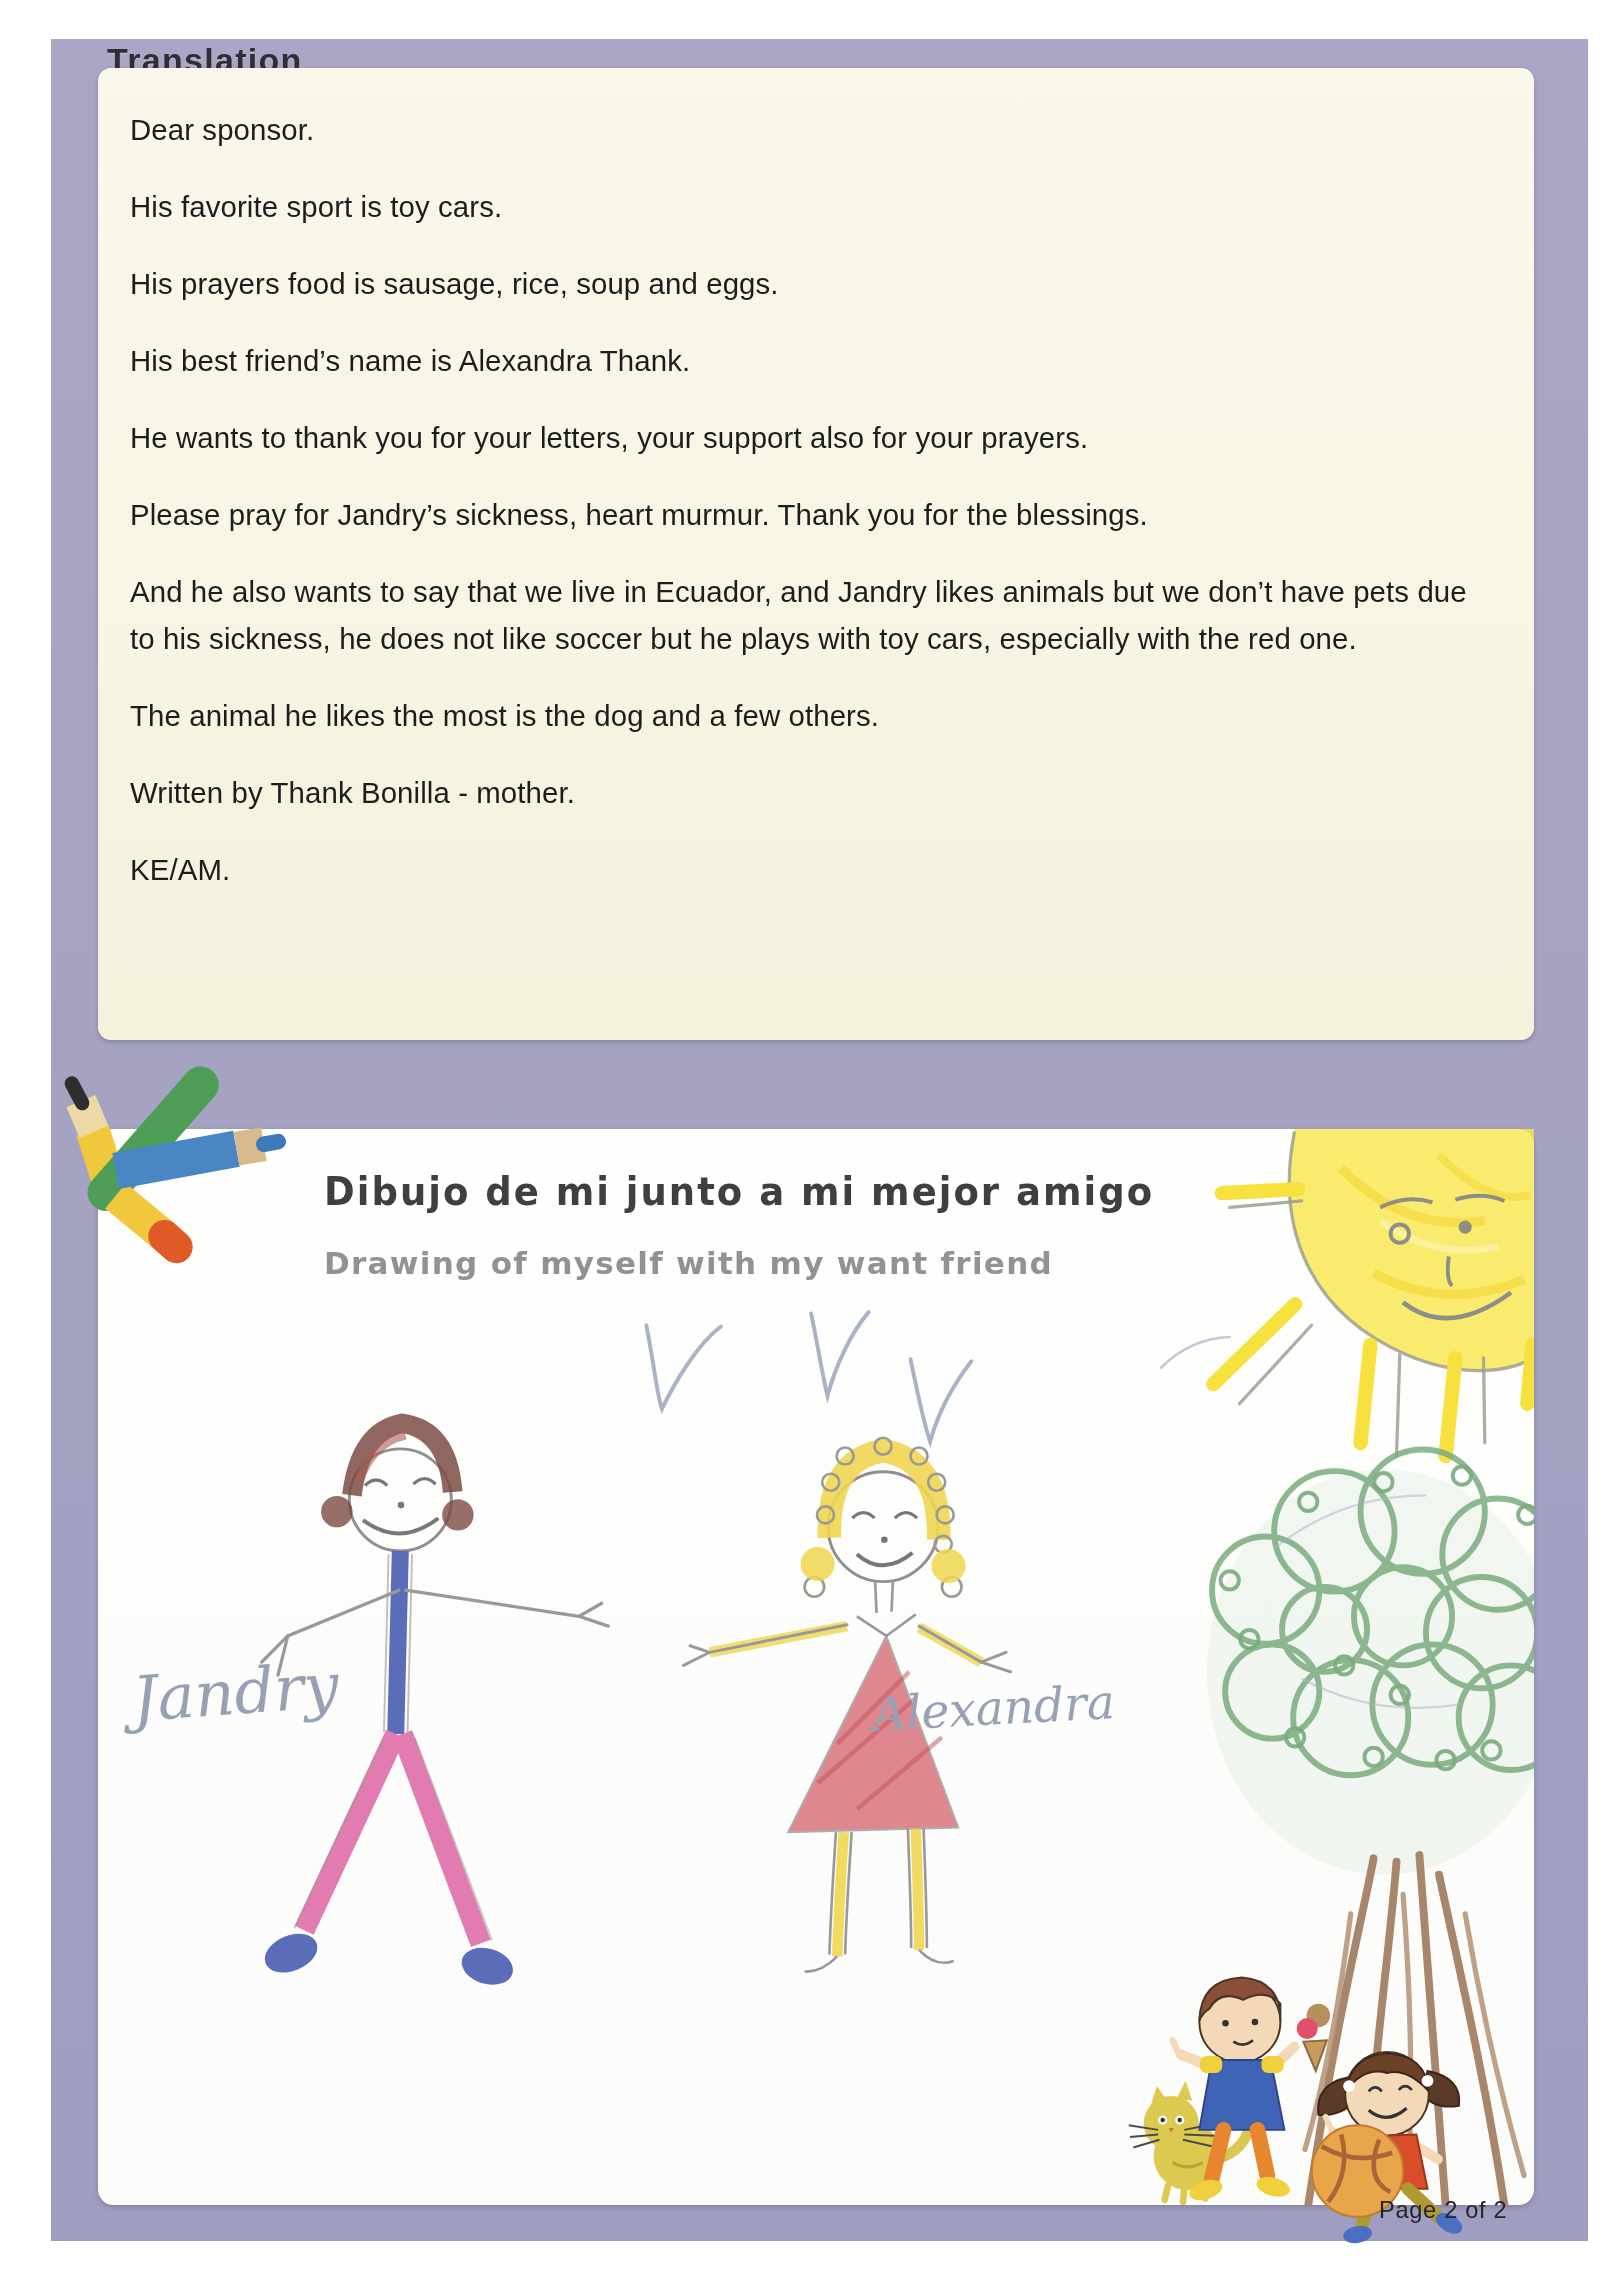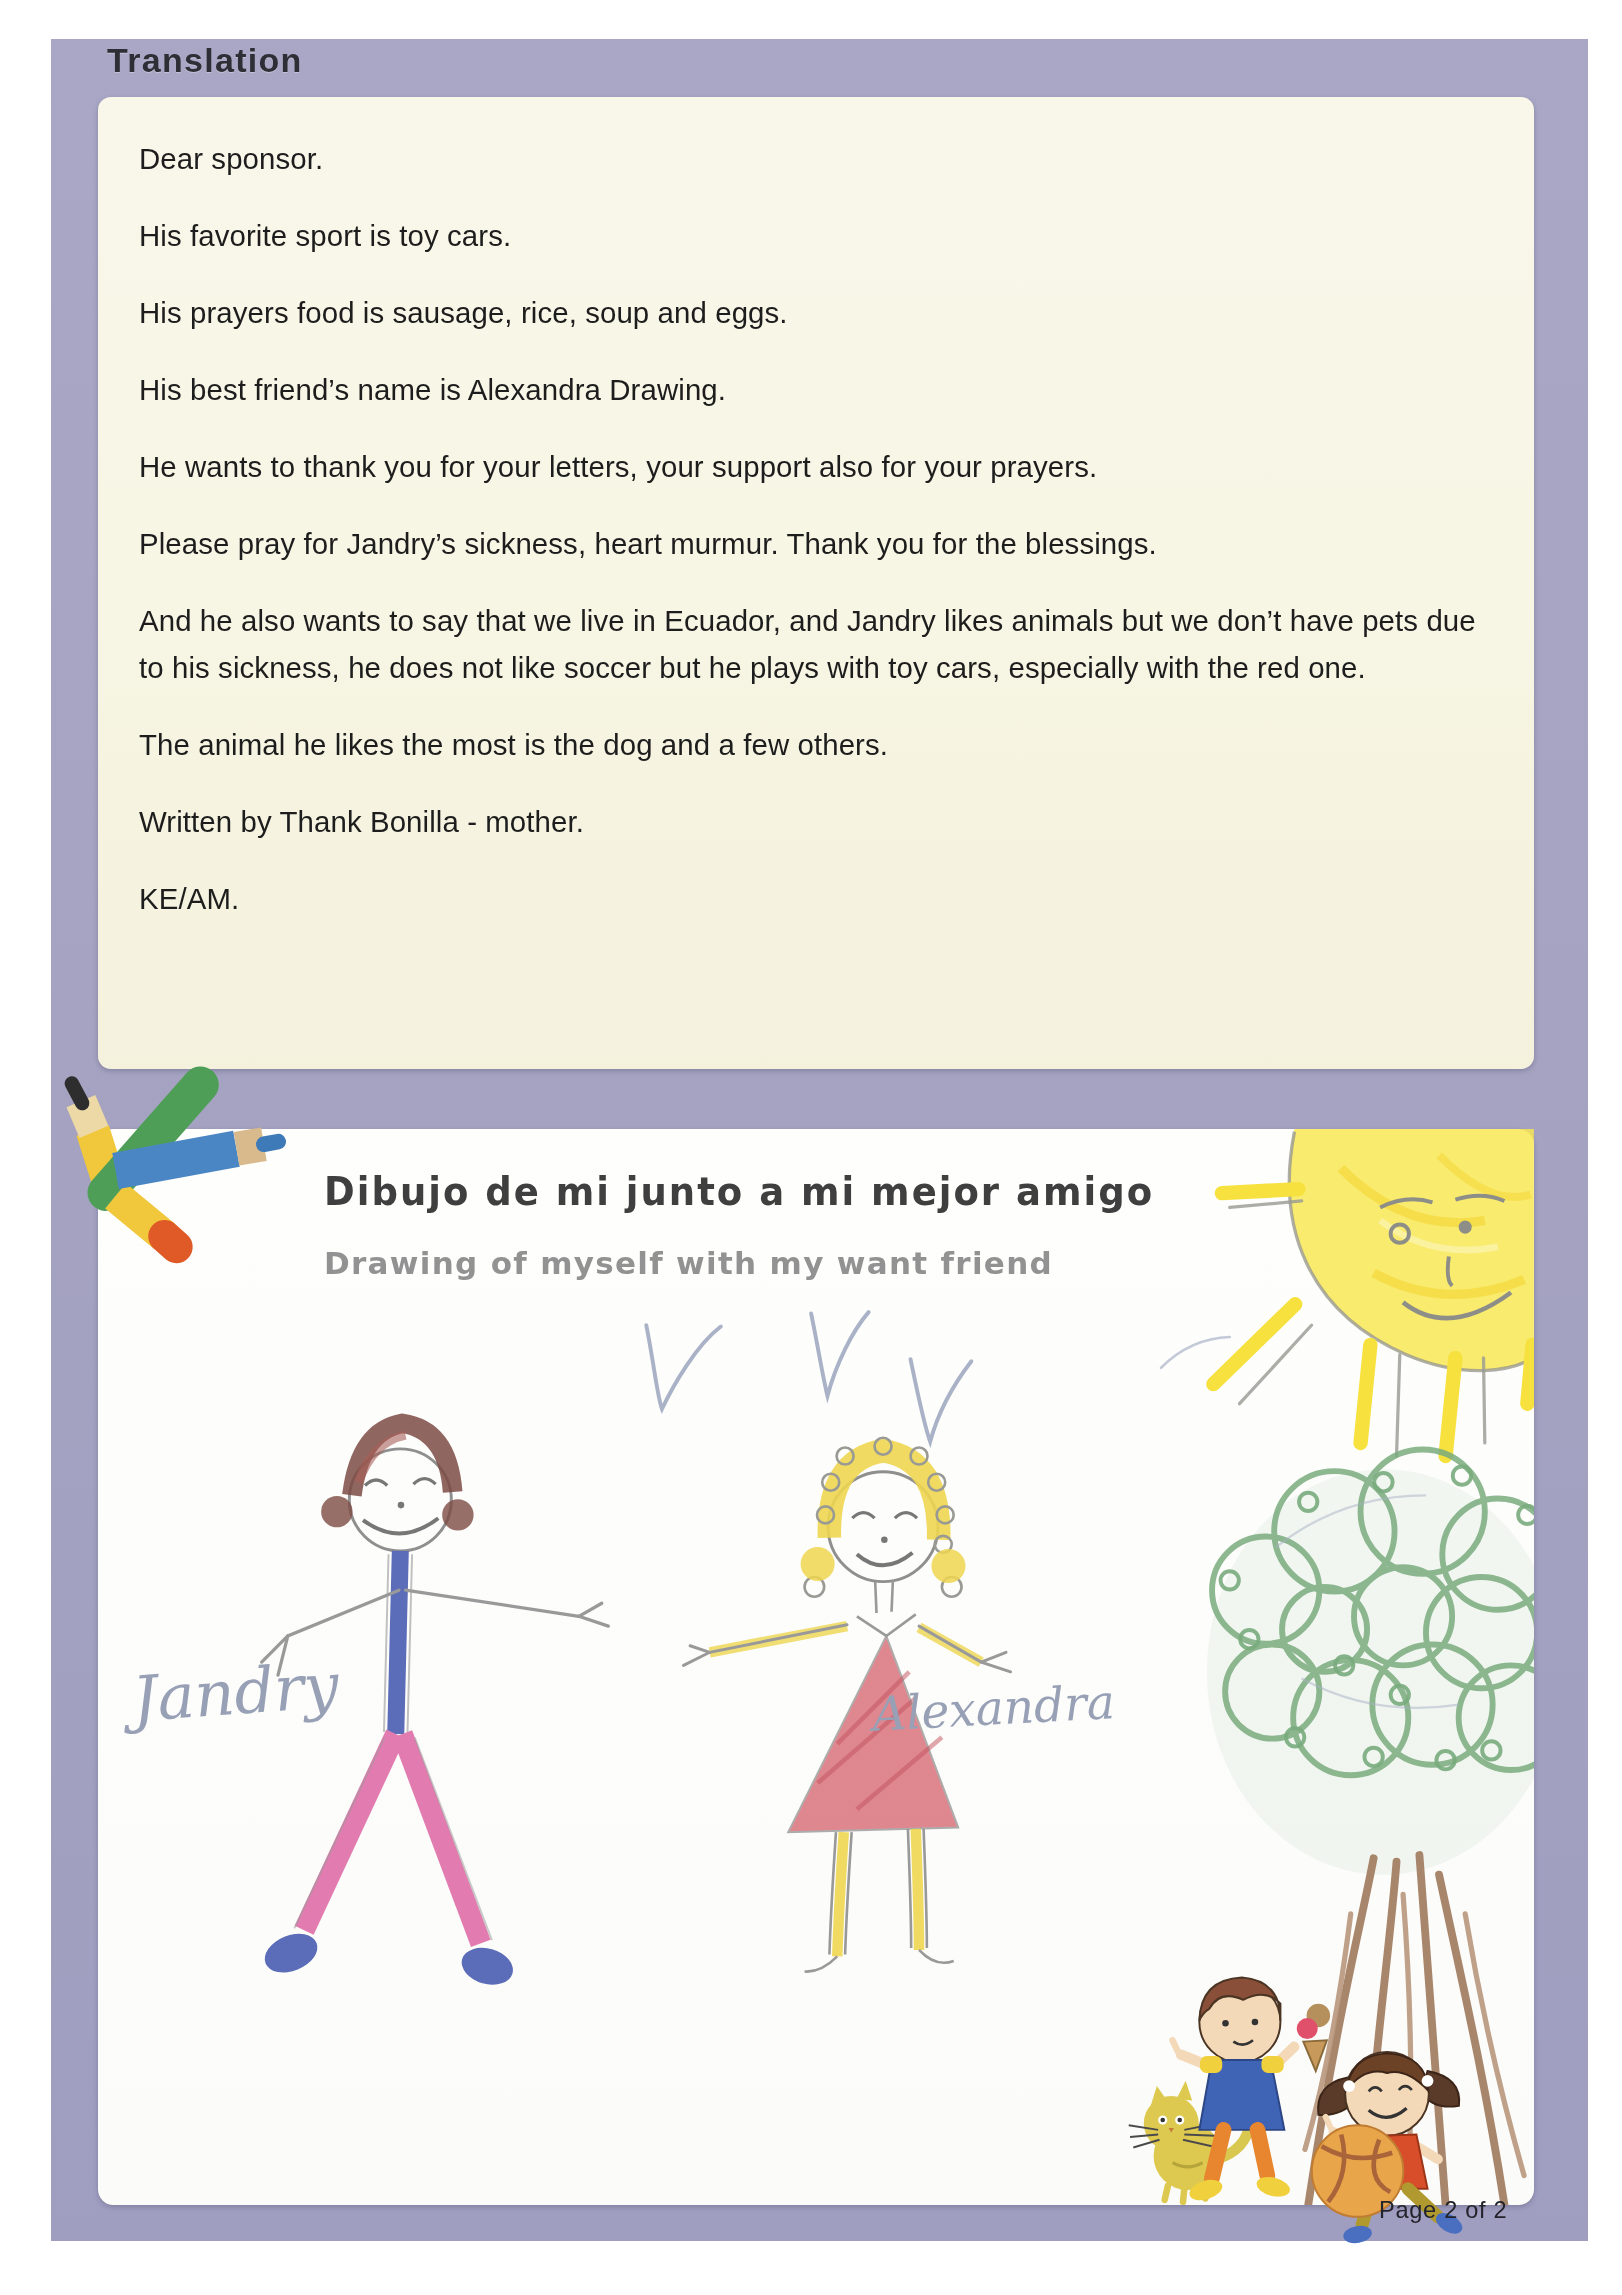--- a/index.html
+++ b/index.html
@@ -11,24 +11,24 @@
     position:absolute;left:51px;top:39px;width:1537px;height:2202px;
     background:linear-gradient(180deg,#a9a7c5 0%,#a5a3c1 45%,#a09ec0 100%);
   }
   .translation-label{
     position:absolute;left:107px;top:41px;
     font-family:Liberation Sans, sans-serif;font-weight:700;
     font-size:34px;color:#2e2e36;letter-spacing:1.3px;
     text-shadow:0 1.3px 0 rgba(255,255,255,0.30);
   }
   .letter-paper{
-    position:absolute;left:98px;top:97px;width:1436px;height:972px;
+    position:absolute;left:98px;top:68px;width:1436px;height:972px;
     background:linear-gradient(180deg,#f9f7ea 0%,#f7f5e3 55%,#f4f2dd 100%);
     border-radius:13px;box-shadow:0 2px 5.2px rgba(40,40,70,0.25);
-    box-sizing:border-box;padding:38px 42px 0 41px;
+    box-sizing:border-box;padding:38px 42px 0 32px;
   }
   .letter-paper p{
     margin:0 0 30px 0;font-size:29.4px;line-height:1.6;color:#1d1d1d;
     letter-spacing:0.1px;
   }
   .drawing-card{
     position:absolute;left:98px;top:1109px;width:1436px;height:1076px;
     background:linear-gradient(180deg,#fefefd,#fbfbf9);
     border-radius:15.7px;box-shadow:0 2px 5.2px rgba(40,40,70,0.25);margin-top:20px;
   }
@@ -59,21 +59,21 @@
 <body>
 
 <div class="bg"></div>
 
 <div class="translation-label">Translation</div>
 
 <div class="letter-paper">
   <p>Dear sponsor.</p>
   <p>His favorite sport is toy cars.</p>
   <p>His prayers food is sausage, rice, soup and eggs.</p>
-  <p>His best friend’s name is Alexandra Drawing.</p>
+  <p>His best friend’s name is Alexandra Thank.</p>
   <p>He wants to thank you for your letters, your support also for your prayers.</p>
   <p>Please pray for Jandry’s sickness, heart murmur. Thank you for the blessings.</p>
   <p>And he also wants to say that we live in Ecuador, and Jandry likes animals but we don’t have pets due to his sickness, he does not like soccer but he plays with toy cars, especially with the red one.</p>
   <p>The animal he likes the most is the dog and a few others.</p>
   <p>Written by Thank Bonilla - mother.</p>
   <p>KE/AM.</p>
 </div>
 
 <div class="drawing-card">
   <div class="drawing-title-es">Dibujo de mi junto a mi mejor amigo</div>

